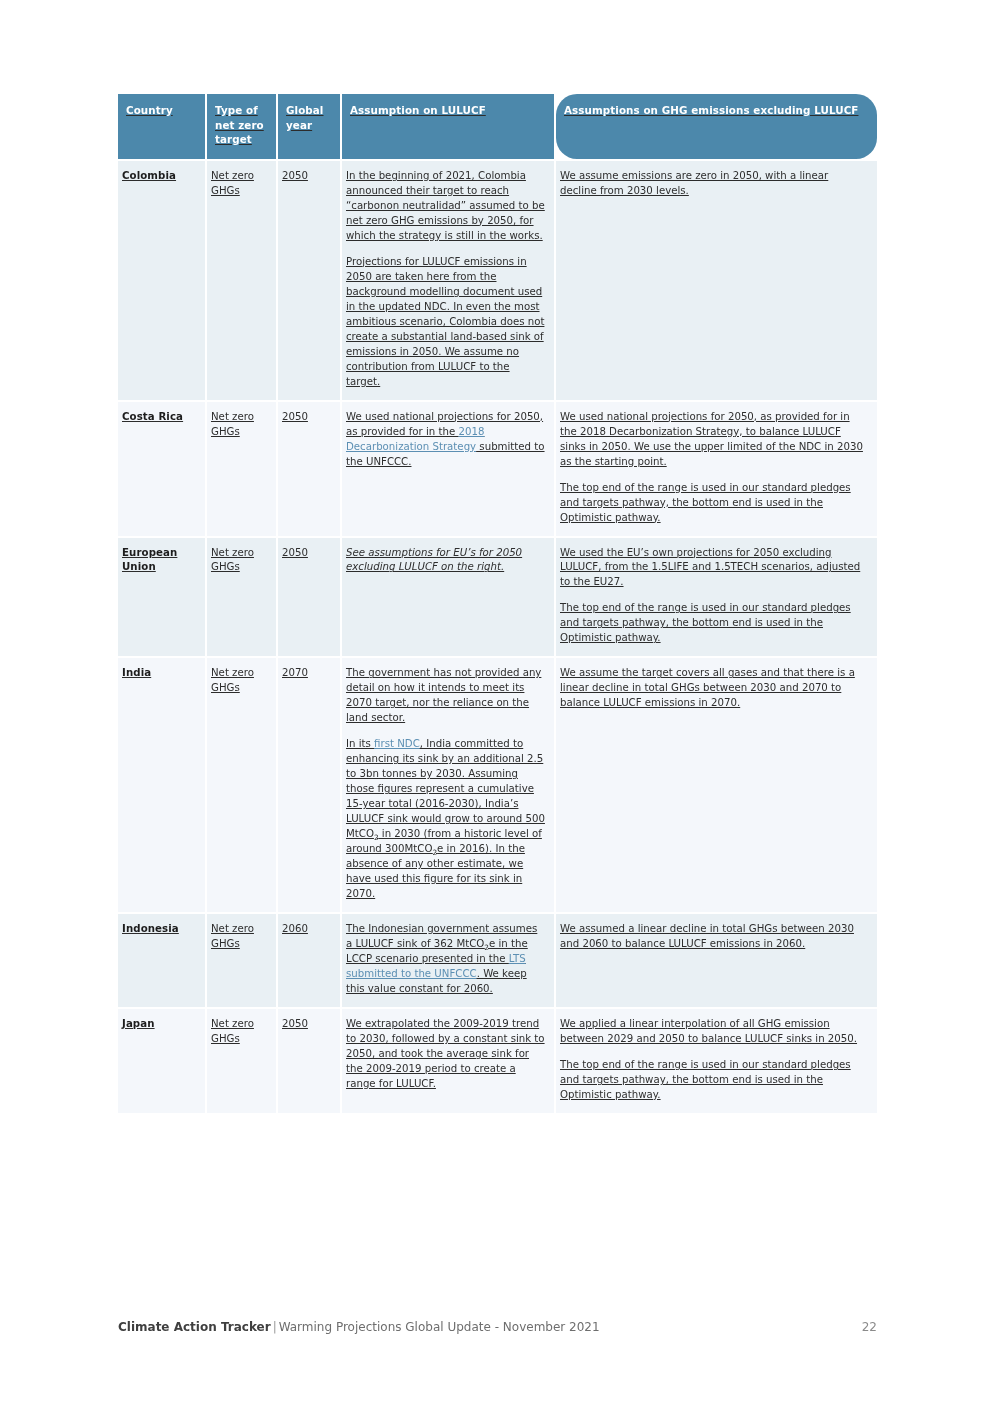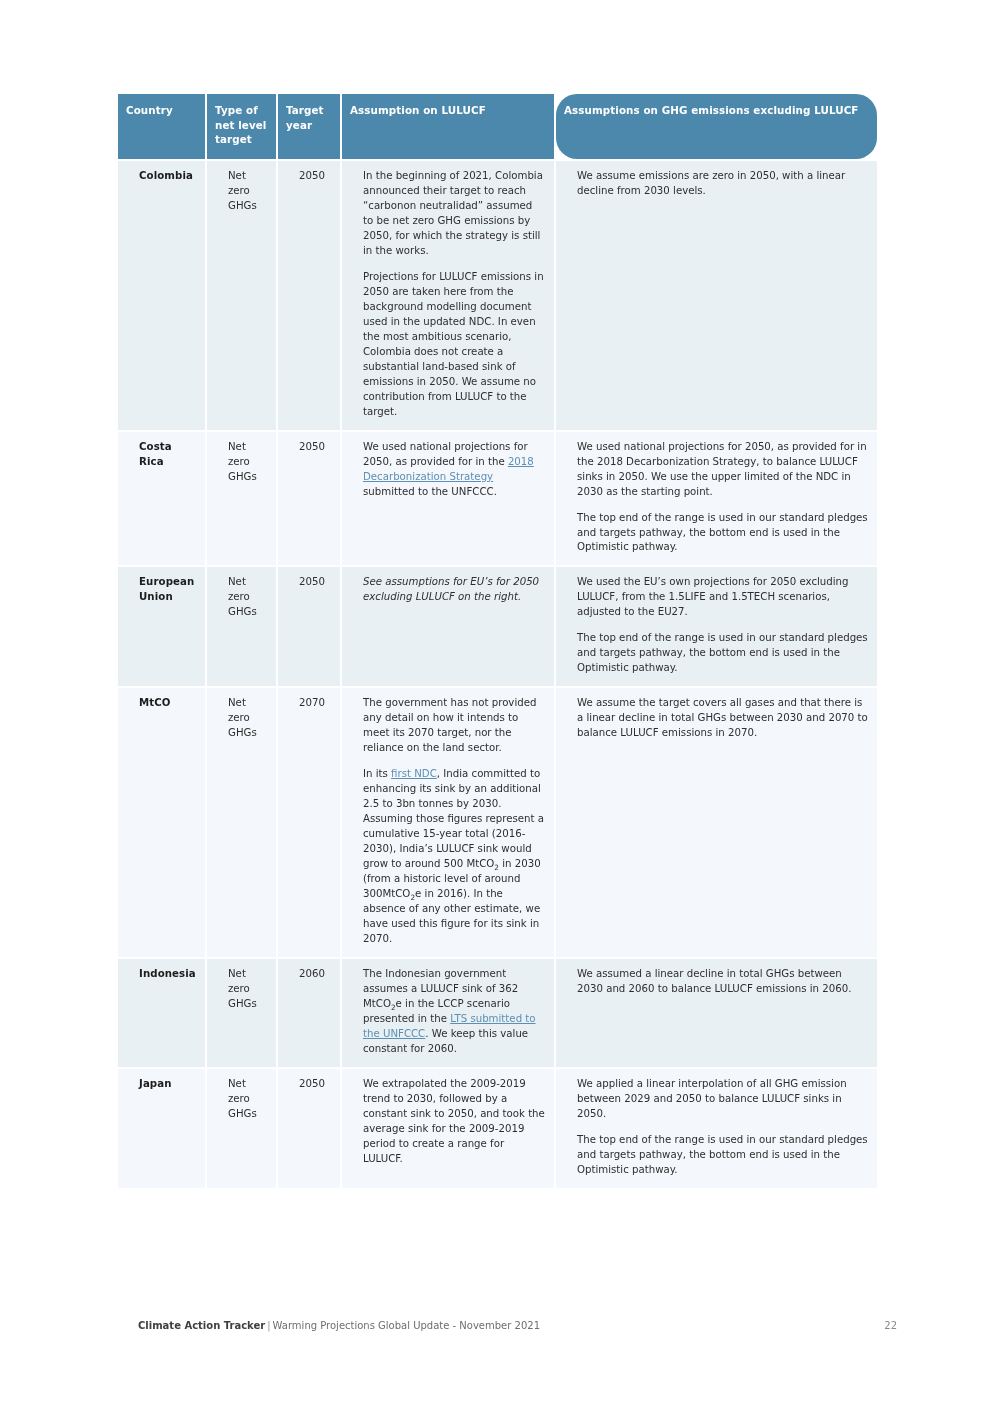--- a/index.html
+++ b/index.html
@@ -25,20 +25,21 @@
     position: absolute;
     left: 118px;
     top: 92px;
     width: 759px;
   }
   table.assumptions {
     border-collapse: separate;
     border-spacing: 0 2px;
     width: 759px;
     table-layout: fixed;
+    text-decoration: underline;
   }
   table.assumptions col.c-country  { width: 89px; }
   table.assumptions col.c-type     { width: 71px; }
   table.assumptions col.c-year     { width: 64px; }
   table.assumptions col.c-lulucf   { width: 214px; }
   table.assumptions col.c-exlulucf { width: 321px; }
 
   thead th {
     background: #4c88ab;
     color: #ffffff;
@@ -50,21 +51,21 @@
     padding: 9px 8px 12px 8px;
     border-right: 2px solid #ffffff;
     letter-spacing: 0.1px;
   }
   thead th:last-child { border-right: none; border-radius: 21px; }
 
   tbody td {
     font-size: 10.2px;
     line-height: 1.47;
     vertical-align: top;
-    padding: 8px 9px 10px 21px;
+    padding: 8px 9px 10px 4px;
     border-right: 2px solid #ffffff;
     color: #2e2e2e;
   }
   tbody td:last-child { border-right: none; margin-left: 36px; }
 
   tbody tr.shade-a td { background: #e9f0f4; }
   tbody tr.shade-b td { background: #f4f7fb; }
 
   td.country { font-weight: bold; color: #1d1d1d; letter-spacing: 0.1px; }
   td.italic  { font-style: italic; }
@@ -77,26 +78,25 @@
     text-decoration: underline;
   }
 
   sub { font-size: 0.72em; line-height: 0; }
 
   .footer {
     position: absolute;
     left: 118px;
     top: 1320px;
     width: 759px;
-    font-size: 10px;
+    font-size: 12px;
     color: #6e6e6e;
     display: flex;
     justify-content: space-between;
     align-items: baseline;
-    margin-left: 20px;
   }
   .footer .brand { font-weight: bold; color: #3f3f3f; }
   .footer .sep { color: #9a9a9a; padding: 0 2px; }
   .footer .subtitle { color: #6e6e6e; }
   .footer .pageno { color: #8a8a8a; }
 </style>
 </head>
 <body>
 
 <div class="page">
@@ -106,22 +106,22 @@
       <colgroup>
         <col class="c-country">
           <col class="c-type">
           <col class="c-year">
           <col class="c-lulucf">
           <col class="c-exlulucf">
       </colgroup>
       <thead>
         <tr>
           <th>Country</th>
-          <th>Type of net level target</th>
-          <th>Target year</th>
+          <th>Type of net zero target</th>
+          <th>Global year</th>
           <th>Assumption on LULUCF</th>
           <th>Assumptions on GHG emissions excluding LULUCF</th>
         </tr>
       </thead>
       <tbody>
 
         <tr class="shade-a">
           <td class="country">Colombia</td>
           <td>Net zero GHGs</td>
           <td>2050</td>
@@ -152,21 +152,21 @@
           <td>Net zero GHGs</td>
           <td>2050</td>
           <td class="italic">See assumptions for EU’s for 2050 excluding LULUCF on the right.</td>
           <td>
             <p class="p">We used the EU’s own projections for 2050 excluding LULUCF, from the 1.5LIFE and 1.5TECH scenarios, adjusted to the EU27.</p>
             <p class="p">The top end of the range is used in our standard pledges and targets pathway, the bottom end is used in the Optimistic pathway.</p>
           </td>
         </tr>
 
         <tr class="shade-b">
-          <td class="country">MtCO</td>
+          <td class="country">India</td>
           <td>Net zero GHGs</td>
           <td>2070</td>
           <td>
             <p class="p">The government has not provided any detail on how it intends to meet its 2070 target, nor the reliance on the land sector.</p>
             <p class="p"><span>In its </span><a class="doclink" href="#">first NDC</a><span>, India committed to enhancing its sink by an additional 2.5 to 3bn tonnes by 2030. Assuming those figures represent a cumulative 15-year total (2016-2030), India’s LULUCF sink would grow to around 500 MtCO</span><sub>2</sub><span> in 2030 (from a historic level of around 300MtCO</span><sub>2</sub><span>e in 2016). In the absence of any other estimate, we have used this figure for its sink in 2070.</span></p>
           </td>
           <td>
             <p class="p">We assume the target covers all gases and that there is a linear decline in total GHGs between 2030 and 2070 to balance LULUCF emissions in 2070.</p>
           </td>
         </tr>

